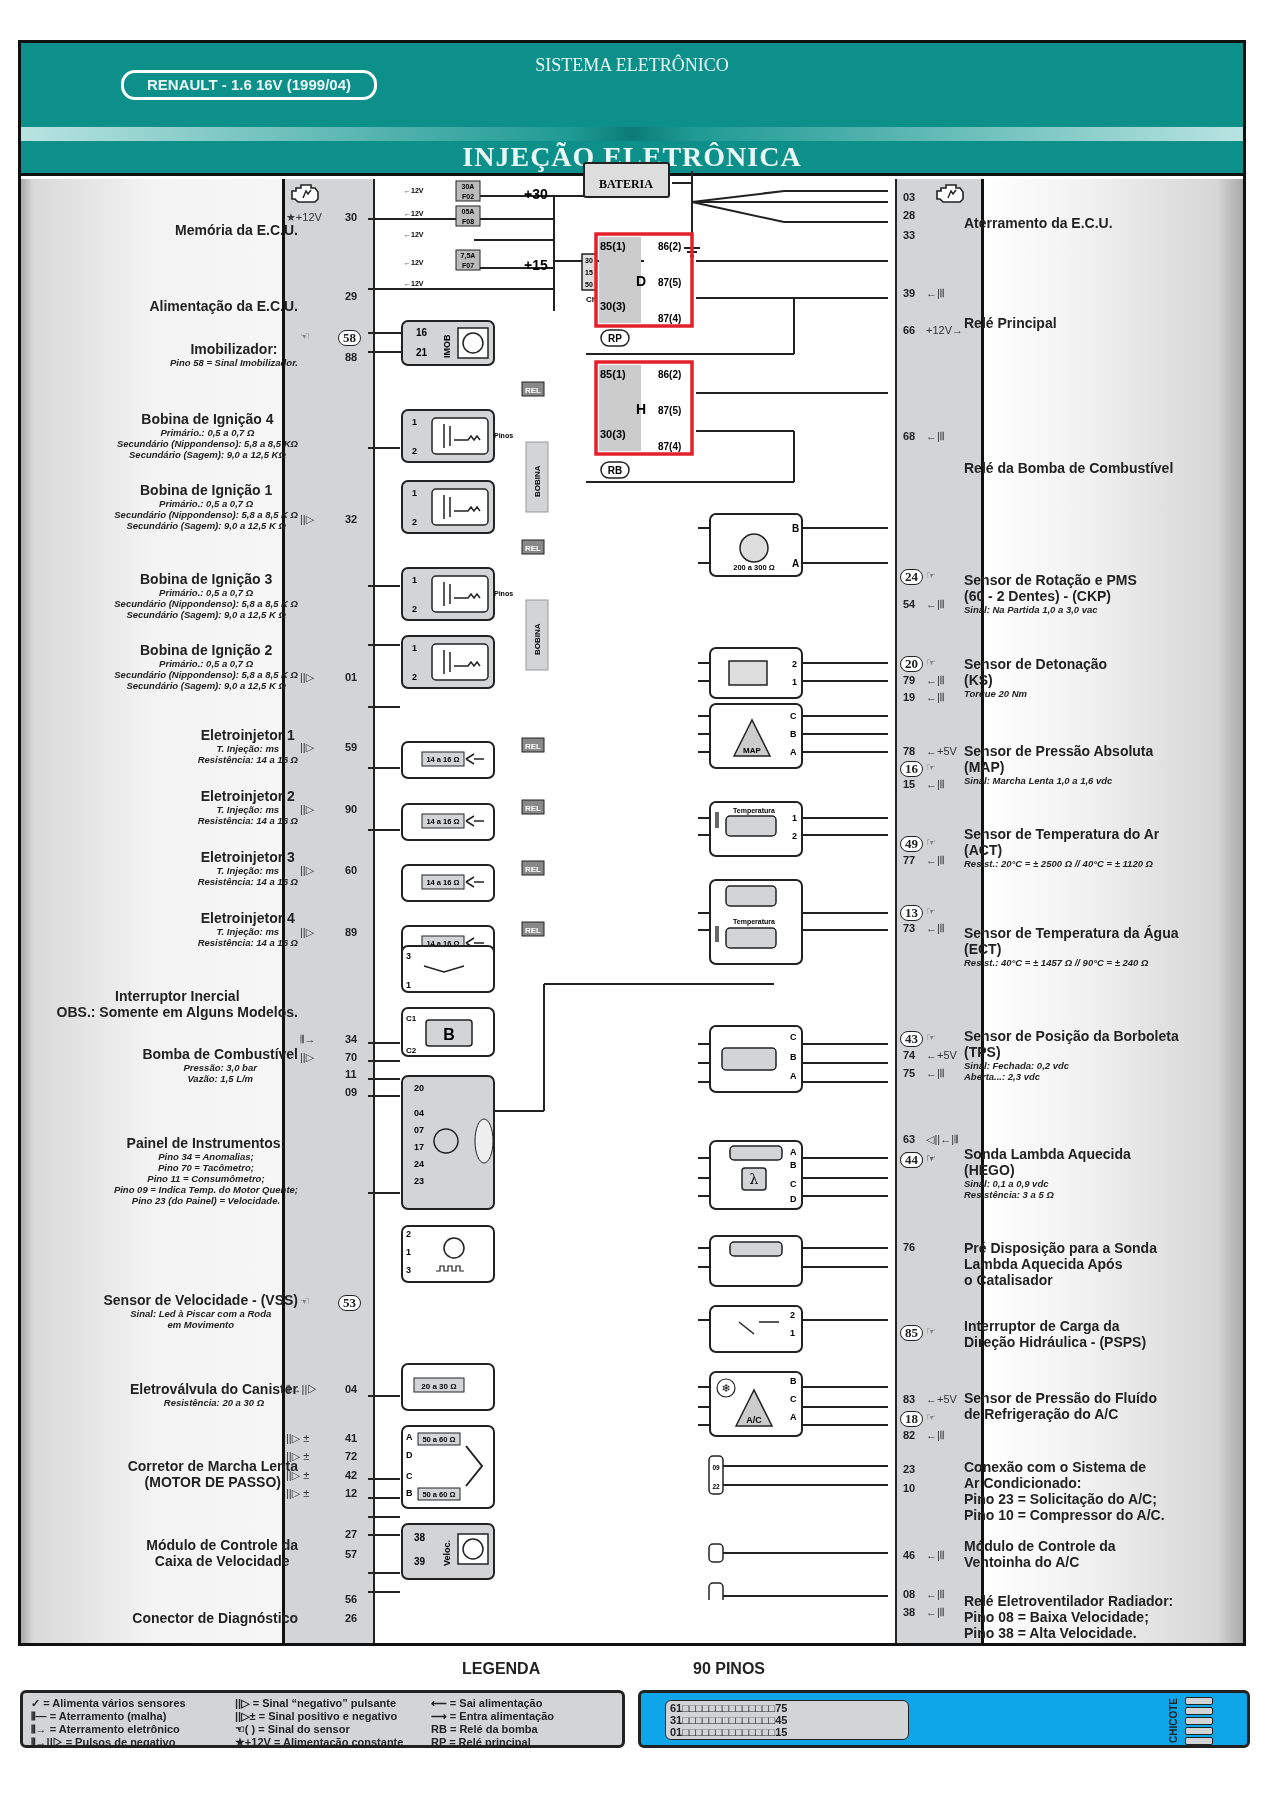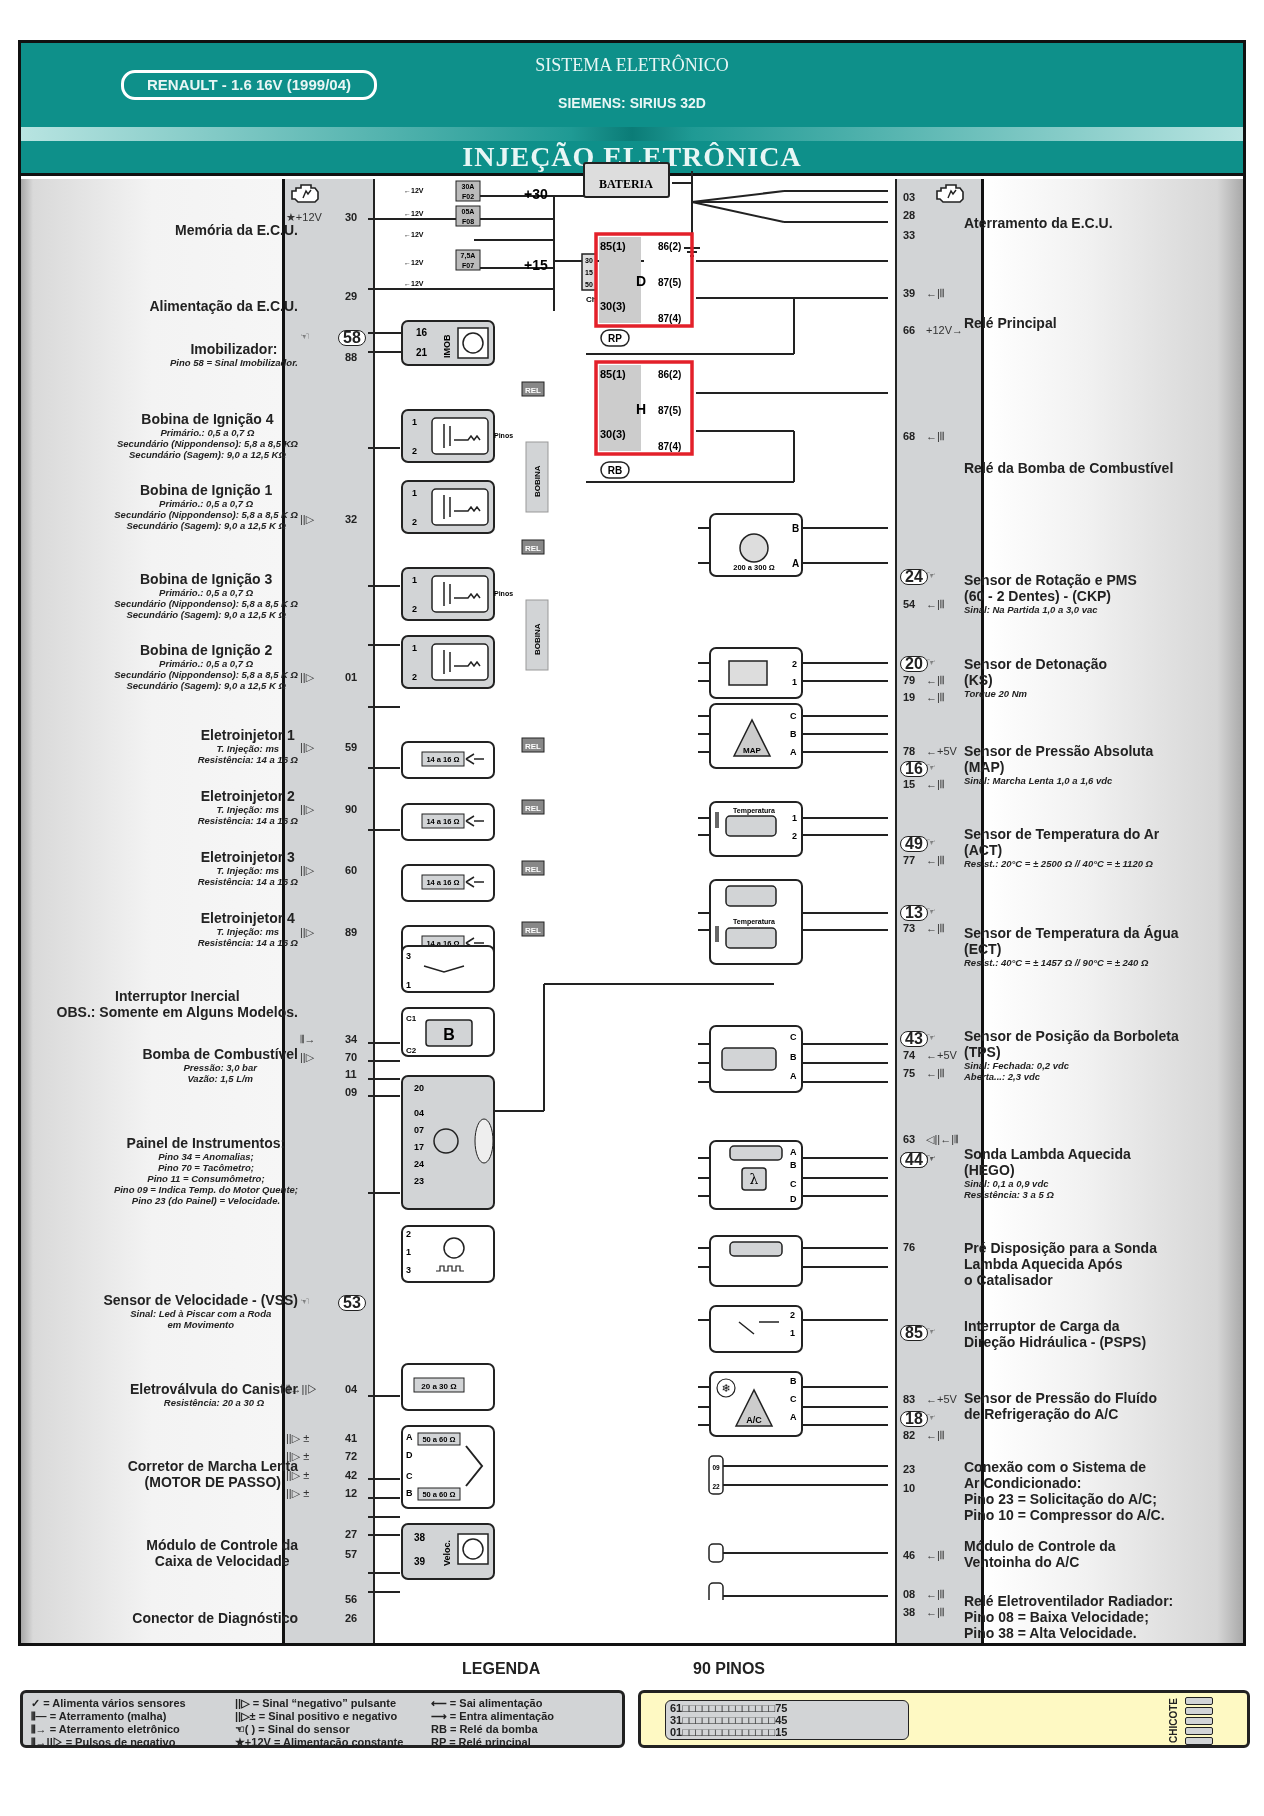--- a/index.html
+++ b/index.html
@@ -14,42 +14,41 @@
   .header .inj { position: absolute; left: 0; top: 98px; width: 100%; text-align: center; color: #e8f6f5; font-family: "Liberation Serif", serif; font-size: 28px; font-weight: bold; letter-spacing: 1px; }
   .lpanel { position: absolute; left: 0; top: 136px; width: 264px; height: 1464px; background: linear-gradient(90deg,#a8a8a8 0,#d9d9d9 12px,#f3f3f3 50%,#f6f6f6 100%); border-right: 3px solid #111; }
   .rpanel { position: absolute; right: 0; top: 136px; width: 262px; height: 1464px; background: linear-gradient(90deg,#ffffff 0,#f1f1f1 40%,#d6d6d6 90%,#a9a9a9 100%); border-left: 3px solid #111; }
   .lcol { position: absolute; left: 264px; top: 136px; width: 90px; height: 1464px; background: #d2d4d6; border-right: 2px solid #222; }
   .rcol { position: absolute; right: 262px; top: 136px; width: 86px; height: 1464px; background: #d2d4d6; border-left: 2px solid #222; }
   .ltxt { position: absolute; right: 966px; text-align: center; }
   .rtxt { position: absolute; left: 964px; text-align: left; }
   .t { font-size: 14px; font-weight: bold; color: #222; white-space: nowrap; line-height: 16px; }
   .s { font-size: 9.5px; font-weight: bold; font-style: italic; color: #222; white-space: nowrap; line-height: 11px; }
   .pin { position: absolute; font-size: 11px; font-weight: bold; color: #222; }
-  .pinc { position: absolute; font-size: 16px; font-weight: bold; color: #222; border: 1.5px solid #222; border-radius: 9px; padding: 0 4px; background: #fff; line-height: 14px; }
+  .pinc { position: absolute; font-size: 13px; font-weight: bold; color: #222; border: 1.5px solid #222; border-radius: 9px; padding: 0 4px; background: #fff; line-height: 14px; font-family: Liberation Serif, serif; }
   .sym { position: absolute; font-size: 11px; color: #333; }
   svg.diag { position: absolute; left: 354px; top: 136px; width: 534px; height: 1464px; }
   .legend-title { position: absolute; left: 462px; top: 1660px; font-size: 16px; font-weight: bold; }
   .legend { position: absolute; left: 20px; top: 1690px; width: 605px; height: 58px; background: #d2d4d6; border: 3px solid #222; border-radius: 6px; }
   .legend .li { position: absolute; font-size: 11px; font-weight: bold; white-space: nowrap; }
   .pins-title { position: absolute; left: 693px; top: 1660px; font-size: 16px; font-weight: bold; }
-  .conn { position: absolute; left: 638px; top: 1690px; width: 612px; height: 58px; background: #fef9c3; border: 3px solid #222; border-radius: 6px; }
+  .conn { position: absolute; left: 638px; top: 1690px; width: 612px; height: 58px; background: #0ea5e9; border: 3px solid #222; border-radius: 6px; }
   .conn .blk { position: absolute; top: 7px; height: 40px; background: #d2d4d6; border: 1.5px solid #222; border-radius: 6px; font-family: "Liberation Sans", sans-serif; font-size: 11px; font-weight: bold; padding: 1px 4px; line-height: 12px; }
   .conn .row { white-space: nowrap; letter-spacing: 0; }
   .conn .chicote { position: absolute; left: 527px; top: 2px; width: 12px; height: 52px; writing-mode: vertical-rl; transform: rotate(180deg); font-size: 10px; font-weight: bold; text-align: center; }
   .conn .slots { position: absolute; left: 544px; top: 4px; }
   .conn .slot { width: 28px; height: 8px; border: 1.5px solid #222; background: #d2d4d6; margin-bottom: 2px; border-radius: 2px; }
 </style>
 </head>
 <body>
 
 <div class="frame">
   <div class="header">
     <div class="model">RENAULT - 1.6 16V (1999/04)</div>
     <div class="sys sys1">SISTEMA ELETRÔNICO</div>
-    <div class="sys sys2">SIEMENS: SIRIUS 32D</div>
     <div class="stripe"></div>
     <div class="inj">INJEÇÃO ELETRÔNICA</div>
   </div>
   <div class="lpanel"></div>
   <div class="lcol"></div>
   <div class="rcol"></div>
   <div class="rpanel"></div>
 </div>
 
 <div id="left-texts">

